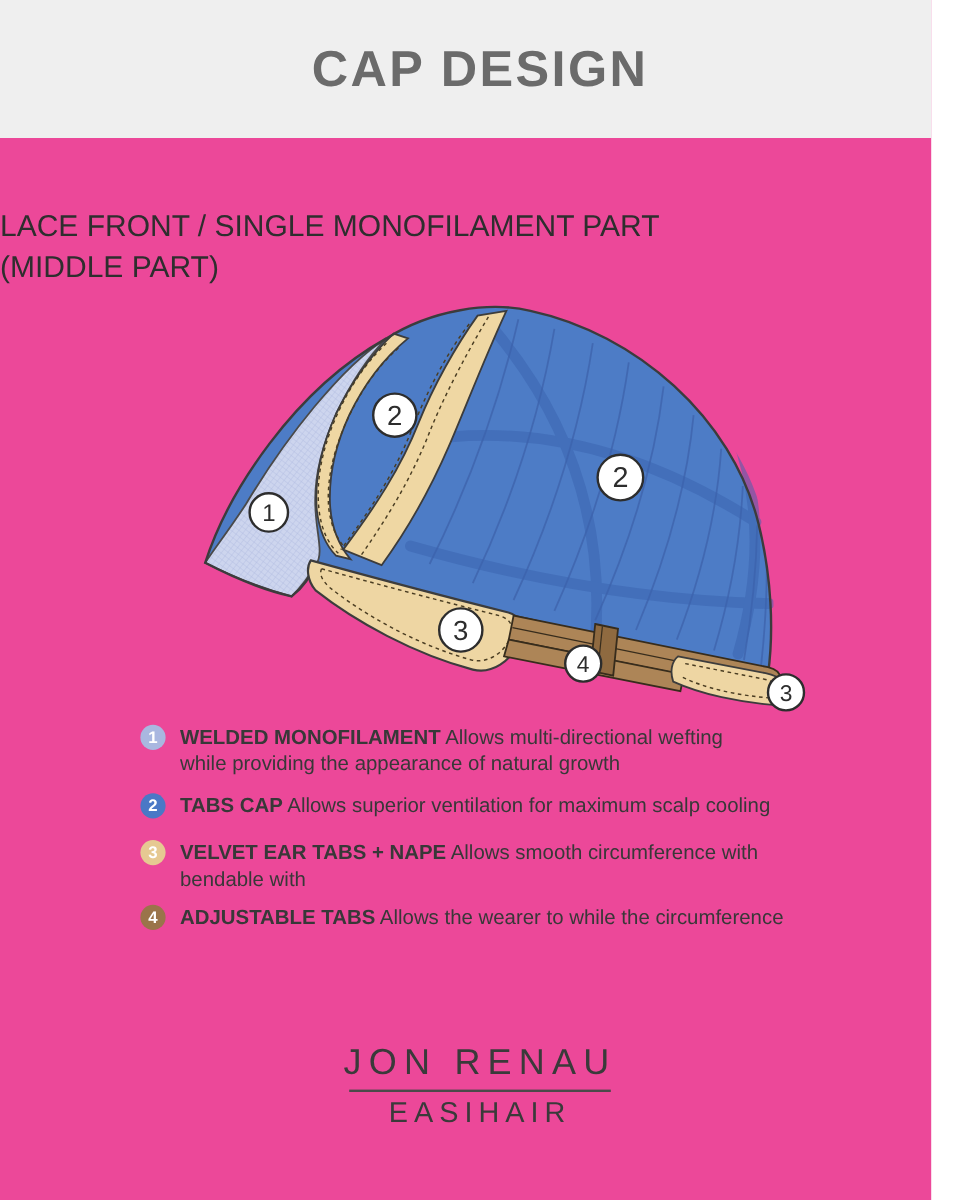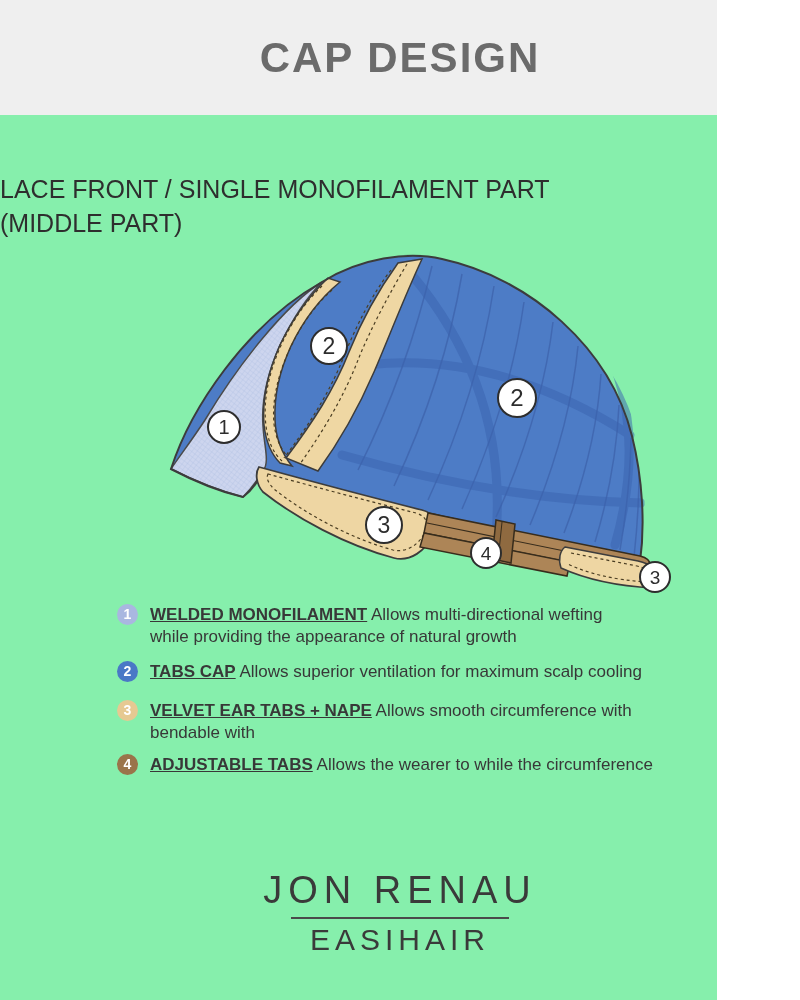--- a/index.html
+++ b/index.html
@@ -1,16 +1,16 @@
 <!DOCTYPE html>
 <html><head>
 <meta charset="utf-8">
 <style>
   html,body{margin:0;padding:0;background:#ffffff;}
-  #page{position:relative;width:717px;height:1000px;background:#86efac;overflow:hidden;
+  #page{position:relative;width:776px;height:1000px;background:#ec4899;overflow:hidden;
         font-family:"Liberation Sans",sans-serif;}
 
   
   .header{position:absolute;left:0;top:0;width:800px;height:115px;background:#efefef;
           display:flex;align-items:center;justify-content:center;}
   .header h1{margin:0;font-size:42px;font-weight:bold;letter-spacing:2px;color:#6b6b6b;}
 
   
   .subtitle{position:absolute;left:0;top:172px;width:800px;
             color:#2e2e2e;font-size:25px;line-height:34px;letter-spacing:0px;font-weight:400;}
@@ -19,27 +19,27 @@
   .diagram{position:absolute;left:110px;top:250px;width:580px;height:360px;}
 
   
   .legend{position:absolute;left:117px;top:604px;width:600px;}
   .legend-item{display:flex;align-items:flex-start;margin-bottom:13px;}
   .legend-item:nth-child(2){margin-bottom:17px;}
   .legend-item:nth-child(3){margin-bottom:10px;}
   .num-badge{flex:0 0 auto;width:21px;height:21px;border-radius:50%;margin-top:0px;
              color:#ffffff;font-size:14px;font-weight:bold;line-height:21px;text-align:center;}
   .legend-text{margin-left:12px;color:#383838;font-size:17px;line-height:22px;width:560px;}
-  .lt-title{font-weight:bold;text-decoration:underline;}
+  .lt-title{font-weight:bold;}
 
   
   .brand{position:absolute;left:0;top:869px;width:800px;text-align:center;color:#3a3a3a;}
-  .brand-line1{font-size:38px;letter-spacing:6px;font-weight:400;}
+  .brand-line1{font-size:30px;letter-spacing:6px;font-weight:400;}
   .brand-rule{width:218px;height:0;border-top:2px solid #4a4a4a;margin:5px auto 4px auto;}
-  .brand-line2{font-size:30px;letter-spacing:5px;font-weight:400;}
+  .brand-line2{font-size:24px;letter-spacing:5px;font-weight:400;}
 
   svg text{font-family:"Liberation Sans",sans-serif;}
 </style>
 </head>
 <body>
 
 <div id="page">
 
   <div class="header">
     <h1>CAP DESIGN</h1>

